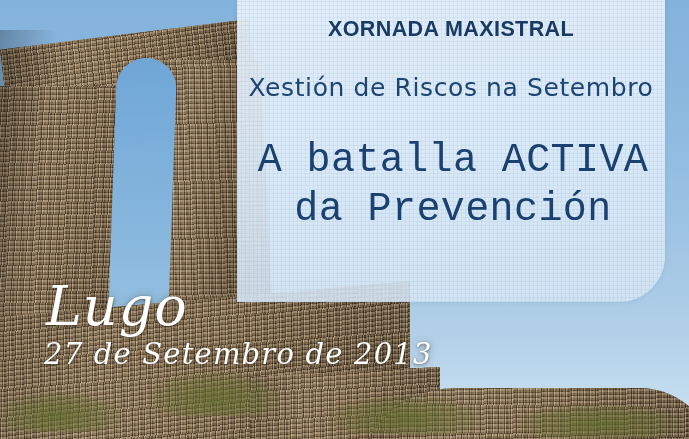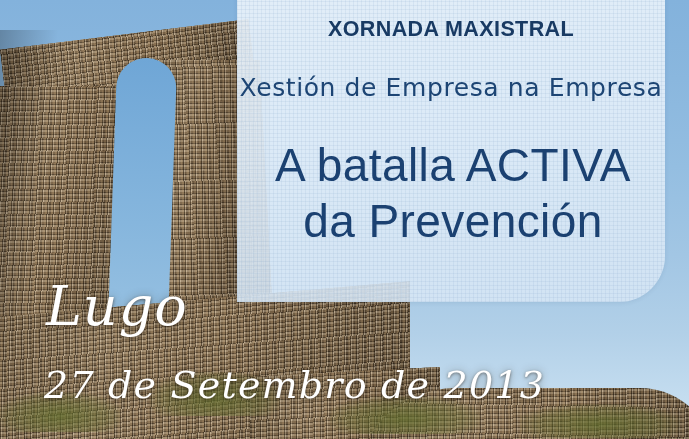--- a/index.html
+++ b/index.html
@@ -164,22 +164,22 @@
     margin: 32px 0 0 0;
     font-family: "DejaVu Sans", sans-serif;
     font-size: 25px;
     font-weight: 400;
     letter-spacing: 0.6px;
     color: #1d4574;
     line-height: 1.1;
   }
   .maintitle {
     margin: 36px 12px 0 16px;
-    font-family: Liberation Sans, sans-serif;
-    font-size: 46px;
+    font-family: Liberation Mono, monospace;
+    font-size: 40px;
     font-weight: 400;
     letter-spacing: 0.4px;
     color: #1b4171;
     line-height: 1.22;
   }
 
   
   .place {
     position: absolute;
     left: 46px; top: 280px;
@@ -190,27 +190,26 @@
     color: #ffffff;
     letter-spacing: 1px;
     text-shadow: 0 1px 3px rgba(40,30,18,0.55), 0 0 8px rgba(50,40,25,0.35);
     line-height: 1;
   }
   .date {
     position: absolute;
     left: 44px; top: 340px;
     font-family: "DejaVu Serif", serif;
     font-style: italic;
-    font-size: 38px;
+    font-size: 29px;
     font-weight: 400;
     color: #ffffff;
     letter-spacing: 1.2px;
     text-shadow: 0 1px 3px rgba(40,30,18,0.55), 0 0 8px rgba(50,40,25,0.35);
     line-height: 1;
-    margin-top: 26px;
   }
 </style>
 </head>
 <body>
 
 <div id="poster">
 
   <div class="sky"></div>
 
   <div>
@@ -227,21 +226,21 @@
     <div class="moss" style="left:0px; top:392px; width:120px; height:40px;"></div>
     <div class="moss" style="left:150px; top:372px; width:130px; height:44px;"></div>
     <div class="moss" style="left:330px; top:396px; width:150px; height:38px;"></div>
     <div class="moss" style="left:520px; top:404px; width:160px; height:34px;"></div>
   </div>
 
   <div class="panel">
     <div class="panel-grid"></div>
     <div class="panel-content">
       <div class="kicker">XORNADA MAXISTRAL</div>
-      <div class="subtitle">Xestión de Empresa na Empresa</div>
+      <div class="subtitle">Xestión de Riscos na Setembro</div>
       <div class="maintitle">A batalla ACTIVA da Prevención</div>
     </div>
   </div>
 
   <div class="place">Lugo</div>
   <div class="date">27 de Setembro de 2013</div>
 
 </div>
 
 </body></html>

